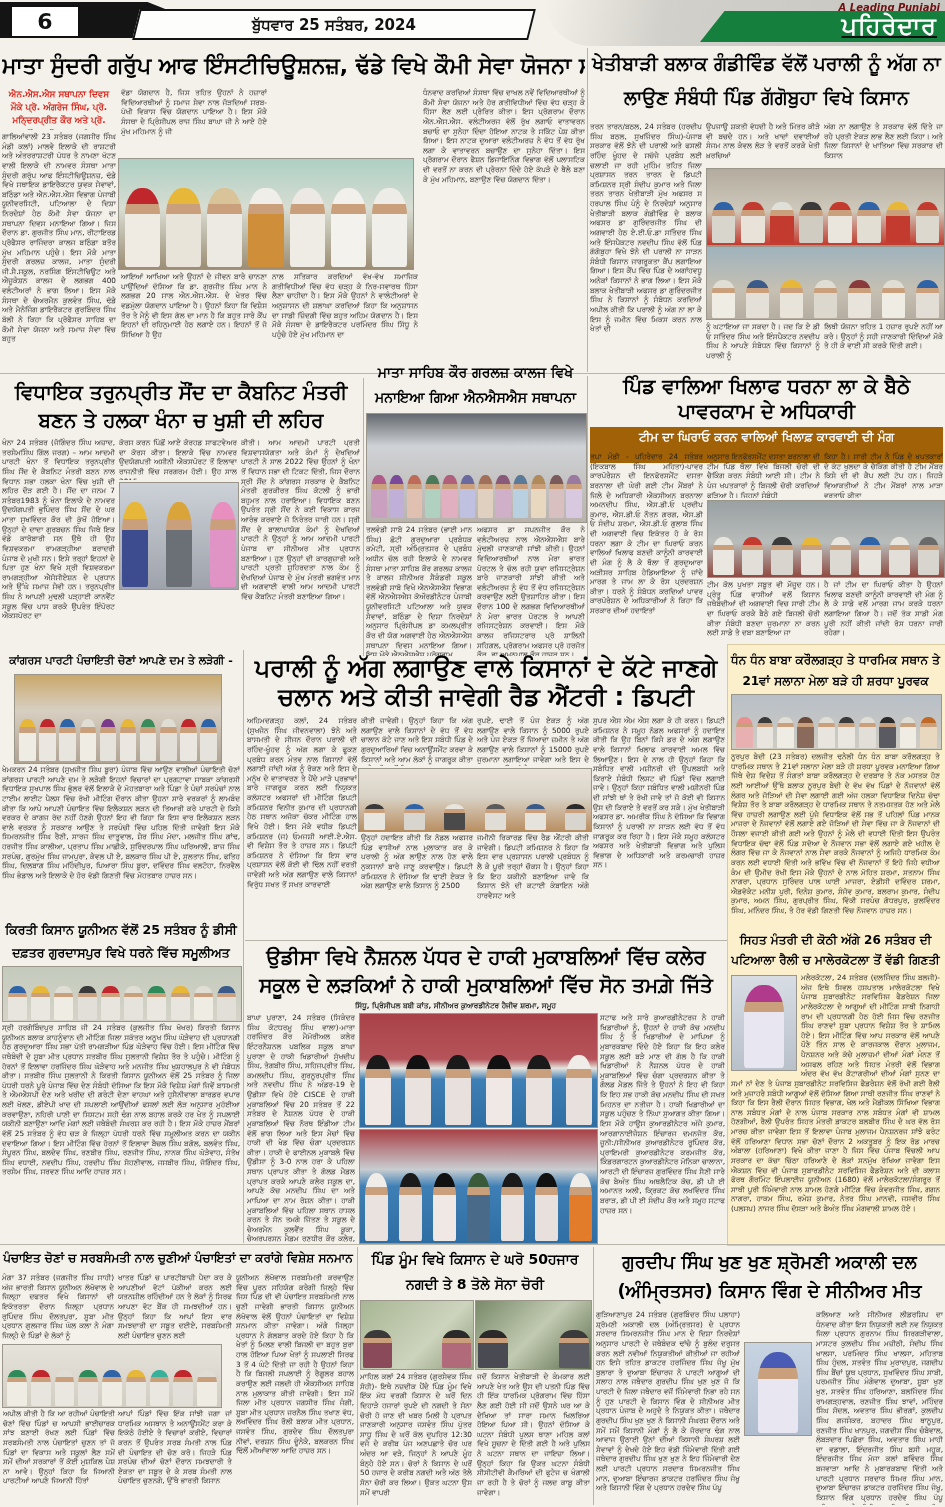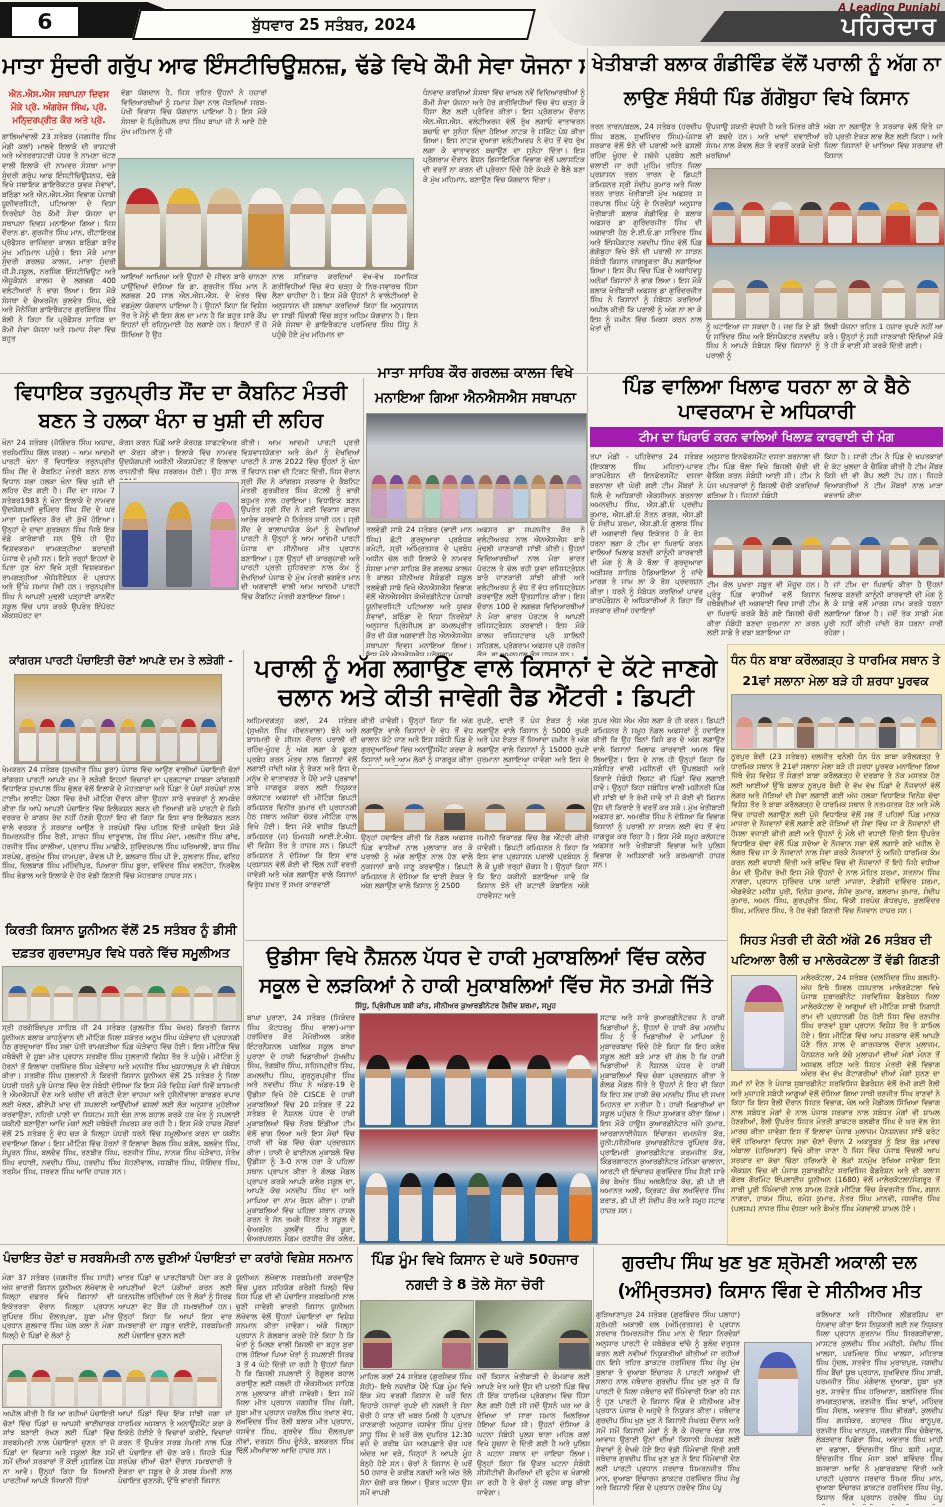--- a/index.html
+++ b/index.html
@@ -14,21 +14,21 @@
     overflow:hidden;word-break:break-word;
   }
   .hl{font-weight:bold;color:#000;overflow:hidden;text-align:center;}
   .hl-left{text-align:left;white-space:nowrap;}
   .subhead-red{font-weight:bold;color:#d9251a;text-align:center;overflow:hidden;}
   .banner-red{color:#fff;font-weight:bold;text-align:center;overflow:hidden;}
   .photo{position:absolute;overflow:hidden;border:1px solid #9a968c;}
   .person{position:absolute;}
   .vr{position:absolute;width:1px;background:#b9b4a8;}
   .hr{position:absolute;height:1px;background:#b9b4a8;}
-  .masthead-black{background:#404040;clip-path:polygon(10% 0,100% 0,100% 100%,0 100%);}
+  .masthead-black{background:#15803d;clip-path:polygon(10% 0,100% 0,100% 100%,0 100%);text-decoration:underline;}
   .corner-black{background:#141414;clip-path:polygon(0 0,62% 0,100% 100%,0 100%);}
   .numbox{background:#fff;border:2px solid #111;display:flex;align-items:center;justify-content:center;font-weight:bold;}
   .datebox{background:#fdfdfb;border:2px solid #141414;transform:skewX(-14deg);display:flex;align-items:center;justify-content:center;}
   .datebox span{transform:skewX(14deg);font-weight:bold;}
   .swoosh{background:linear-gradient(100deg,rgba(210,208,202,0) 0%,#d2d0ca 30%,#c7c5bf 100%);border-radius:0 0 0 60px;}
   .cream{background:#fbf0cb;border:1px solid #d8cba0;}
   .mast-title{color:#fff;font-weight:bold;text-align:right;overflow:hidden;letter-spacing:1px;}
   .tagline{color:#6e1212;font-style:italic;font-weight:bold;text-align:right;overflow:hidden;}
 </style>
 </head>
@@ -120,21 +120,21 @@
       <div class="person" style="width: 7%; height: 40%; left: 74.8182%; bottom: 4%; border-radius: 45% 45% 6% 6% / 34% 34% 5% 5%; background: linear-gradient(rgb(176, 138, 90) 0px, rgb(176, 138, 90) 20%, rgb(201, 160, 123) 20%, rgb(201, 160, 123) 33%, rgb(232, 216, 192) 33%, rgb(232, 216, 192) 100%);"></div>
       <div class="person" style="width: 7%; height: 40%; left: 82.9091%; bottom: 4%; border-radius: 45% 45% 6% 6% / 34% 34% 5% 5%; background: linear-gradient(rgb(122, 90, 90) 0px, rgb(122, 90, 90) 20%, rgb(201, 160, 123) 20%, rgb(201, 160, 123) 33%, rgb(216, 192, 192) 33%, rgb(216, 192, 192) 100%);"></div>
       <div class="person" style="width: 7%; height: 40%; left: 91%; bottom: 4%; border-radius: 45% 45% 6% 6% / 34% 34% 5% 5%; background: linear-gradient(rgb(154, 122, 160) 0px, rgb(154, 122, 160) 20%, rgb(201, 160, 123) 20%, rgb(201, 160, 123) 33%, rgb(216, 200, 224) 33%, rgb(216, 200, 224) 100%);"></div>
     </div>
   <div class="abs b" style="left:366px;top:525px;width:106px;height:131px;">ਤਲਵੰਡੀ ਸਾਬੋ 24 ਸਤੰਬਰ (ਭਾਈ ਮਾਨ ਸਿੰਘ) ਛੋਟੀ ਗੁਰਦੁਆਰਾ ਪ੍ਰਬੰਧਕ ਕਮੇਟੀ, ਸ੍ਰੀ ਅੰਮ੍ਰਿਤਸਰ ਦੇ ਪ੍ਰਬੰਧ ਅਧੀਨ ਚੱਲ ਰਹੀ ਇਲਾਕੇ ਦੇ ਨਾਮਵਰ ਸੰਸਥਾ ਮਾਤਾ ਸਾਹਿਬ ਕੌਰ ਗਰਲਜ਼ ਕਾਲਜ ਤੇ ਕਾਲਜ ਸੀਨੀਅਰ ਸੈਕੰਡਰੀ ਸਕੂਲ ਤਲਵੰਡੀ ਸਾਬੋ ਵਿਖੇ ਐਨਐਸਐਸ ਵਿਭਾਗ ਵੱਲੋਂ ਐਨਐਸਐਸ ਕੋਔਰਡੀਨੇਟਰ ਪੰਜਾਬੀ ਯੂਨੀਵਰਸਿਟੀ ਪਟਿਆਲਾ ਅਤੇ ਯੁਵਕ ਸੇਵਾਵਾਂ, ਬਠਿੰਡਾ ਦੇ ਦਿਸ਼ਾ ਨਿਰਦੇਸ਼ਾਂ ਅਨੁਸਾਰ ਪ੍ਰਿੰਸੀਪਲ ਡਾ ਕਮਲਪ੍ਰੀਤ ਕੌਰ ਦੀ ਯੋਗ ਅਗਵਾਈ ਹੇਠ ਐਨਐਸਐਸ ਸਥਾਪਨਾ ਦਿਵਸ ਮਨਾਇਆ ਗਿਆ। ਇਸ ਮੌਕੇ ਐਨਐਸਐਸ ਪ੍ਰੋਗਰਾਮ</div>
   <div class="abs b" style="left:477px;top:525px;width:108px;height:131px;">ਅਫਸਰ ਡਾ ਸਪਨਜੀਤ ਕੌਰ ਨੇ ਵਲੰਟੀਅਰਜ਼ ਨਾਲ ਐਨਐਸਐਸ ਬਾਰੇ ਮੁੱਢਲੀ ਜਾਣਕਾਰੀ ਸਾਂਝੀ ਕੀਤੀ। ਉਹਨਾਂ ਵਿਦਿਆਰਥੀਆਂ ਨਾਲ ਮੇਰਾ ਭਾਰਤ ਪੋਰਟਲ ਤੇ ਚੱਲ ਰਹੀ ਯੁਵਾ ਰਜਿਸਟ੍ਰੇਸ਼ਨ ਬਾਰੇ ਜਾਣਕਾਰੀ ਸਾਂਝੀ ਕੀਤੀ ਅਤੇ ਵਲੰਟੀਅਰਜ ਨੂੰ ਵੱਧ ਤੋਂ ਵੱਧ ਰਜਿਸਟ੍ਰੇਸ਼ਨ ਕਰਵਾਉਣ ਲਈ ਉਤਸ਼ਾਹਿਤ ਕੀਤਾ। ਇਸ ਦੌਰਾਨ 100 ਦੇ ਲਗਭਗ ਵਿਦਿਆਰਥੀਆਂ ਨੇ ਮੇਰਾ ਭਾਰਤ ਪੋਰਟਲ ਤੇ ਆਪਣੀ ਰਜਿਸਟ੍ਰੇਸ਼ਨ ਕਰਵਾਈ। ਇਸ ਮੌਕੇ ਕਾਲਜ ਰਜਿਸਟਰਾਰ ਪ੍ਰੋ ਸ਼ਾਲਿਨੀ ਸਹਿਗਲ, ਪ੍ਰੋਗਰਾਮ ਅਫਸਰ ਪ੍ਰੋ ਹਰਜੋਤ ਕੌਰ, ਡਾ ਅਮਨਪਾਲ ਕੌਰ ਹਾਜ਼ਰ ਸਨ।</div>
   <div class="vr" style="left:363px;top:378px;height:278px;"></div>
   <div class="vr" style="left:587px;top:376px;height:282px;"></div>
 
   <div class="abs hl" style="left:590px;top:374px;width:353px;height:50px;font-size:20px;line-height:25px;">ਪਿੰਡ ਵਾਲਿਆ ਖਿਲਾਫ ਧਰਨਾ ਲਾ ਕੇ ਬੈਠੇ ਪਾਵਰਕਾਮ ਦੇ ਅਧਿਕਾਰੀ</div>
-  <div class="abs banner-red" style="left:590px;top:427px;width:353px;height:20px;background:#a21caf;font-size:12px;line-height:21px;">ਟੀਮ ਦਾ ਘਿਰਾਓ ਕਰਨ ਵਾਲਿਆਂ ਖਿਲਾਫ਼ ਕਾਰਵਾਈ ਦੀ ਮੰਗ</div>
+  <div class="abs banner-red" style="left:590px;top:427px;width:353px;height:36px;background:#a16207;font-size:12px;line-height:21px;">ਟੀਮ ਦਾ ਘਿਰਾਓ ਕਰਨ ਵਾਲਿਆਂ ਖਿਲਾਫ਼ ਕਾਰਵਾਈ ਦੀ ਮੰਗ</div>
   <div class="abs b" style="left:590px;top:452px;width:113px;height:206px;">ਤਪਾ ਮੰਡੀ - ਪਹਿਰੇਦਾਰ 24 ਸਤੰਬਰ (ਇਕਬਾਲ ਸਿੰਘ ਮਹਿਤਾ)-ਪਾਵਰ ਕਾਰਪੋਰੇਸ਼ਨ ਦੀ ਇਨਫੋਰਸਮੈਂਟ ਦਸਤਾ ਬਰਨਾਲਾ ਦੀ ਘੇਰੀ ਗਈ ਟੀਮ ਮੈਂਬਰਾਂ ਨੇ ਜਿਲੇ ਦੇ ਅਧਿਕਾਰੀ ਐਕਸੀਅਨ ਬਰਨਾਲਾ ਅਮਨਦੀਪ ਸਿੰਘ, ਐਸ.ਡੀ.ਓ ਪ੍ਰਦੀਪ ਕੁਮਾਰ, ਐਸ.ਡੀ.ਓ ਨੌਤਨ ਗਰਗ, ਐਸ.ਡੀ ਓ ਸੰਦੀਪ ਸ਼ਰਮਾ, ਐਸ.ਡੀ.ਓ ਗੁਲਾਬ ਸਿੰਘ ਦੀ ਅਗਵਾਈ ਵਿਚ ਇਕੱਤਰ ਹੋ ਕੇ ਰੋਸ ਧਰਨਾ ਲਗਾ ਕੇ ਟੀਮ ਦਾ ਘਿਰਾਓ ਕਰਨ ਵਾਲਿਆਂ ਖਿਲਾਫ ਬਣਦੀ ਕਾਨੂੰਨੀ ਕਾਰਵਾਈ ਦੀ ਮੰਗ ਨੂੰ ਲੈ ਕੇ ਥੌਲਾ ਤੋਂ ਗੁਰਦੁਆਰਾ ਅੜੀਸਰ ਸਾਹਿਬ ਹੇਡਿਆਇਆ ਨੂੰ ਜਾਂਦੇ ਮਾਰਗ ਤੇ ਜਾਮ ਲਾ ਕੇ ਰੋਸ ਪ੍ਰਦਰਸ਼ਨ ਕੀਤਾ। ਧਰਨੇ ਨੂੰ ਸੰਬੋਧਨ ਕਰਦਿਆਂ ਪਾਵਰ ਕਾਰਪੋਰੇਸ਼ਨ ਦੇ ਅਧਿਕਾਰੀਆਂ ਨੇ ਕਿਹਾ ਕਿ ਸਰਕਾਰ ਦੀਆਂ ਹਦਾਇਤਾਂ</div>
   <div class="abs b" style="left:707px;top:452px;width:113px;height:46px;">ਅਨੁਸਾਰ ਇਨਫੋਰਸਮੈਂਟ ਦਸਤਾ ਬਰਨਾਲਾ ਦੀ ਟੀਮ ਪਿੰਡ ਥੌਲਾ ਵਿਖੇ ਬਿਜਲੀ ਚੋਰੀ ਦੀ ਚੈਕਿੰਗ ਕਰਨ ਸੰਬੰਧੀ ਆਈ ਸੀ। ਟੀਮ ਨੇ ਪੰਜ ਖਪਤਕਾਰਾਂ ਨੂੰ ਬਿਜਲੀ ਚੋਰੀ ਕਰਦਿਆਂ ਫੜਿਆ ਹੈ। ਜਿਹਨਾਂ ਸੰਬੰਧੀ</div>
   <div class="abs b" style="left:824px;top:452px;width:119px;height:46px;">ਕਿਹਾ ਹੈ। ਸਾਰੀ ਟੀਮ ਨੇ ਪਿੰਡ ਦੇ ਖਪਤਕਾਰਾਂ ਦੇ ਕੱਟ ਖੁਲਦਾ ਕੇ ਚੈਕਿੰਗ ਕੀਤੀ ਹੈ ਟੀਮ ਮੈਂਬਰ ਕਿਸੇ ਦੀ ਵੀ ਕੈਪ ਲਈ ਟੱਪ ਹਨ। ਜਿਹੜੇ ਵਿਆਕਤੀਆਂ ਨੇ ਟੀਮ ਮੈਂਬਰਾਂ ਨਾਲ ਮਾੜਾ ਵਰਤਾਓ ਕੀਤਾ</div>
   <div class="photo" style="left: 707px; top: 500px; width: 236px; height: 76px; background: linear-gradient(rgb(154, 161, 163) 0%, rgb(184, 188, 186) 55%, rgb(143, 74, 66) 100%);">
       <div class="person" style="width: 9%; height: 50%; left: 2%; bottom: 2%; border-radius: 45% 45% 6% 6% / 34% 34% 5% 5%; background: linear-gradient(rgb(232, 229, 222) 0px, rgb(232, 229, 222) 20%, rgb(201, 160, 123) 20%, rgb(201, 160, 123) 33%, rgb(234, 231, 224) 33%, rgb(234, 231, 224) 100%);"></div>
       <div class="person" style="width: 9%; height: 50%; left: 14.4286%; bottom: 2%; border-radius: 45% 45% 6% 6% / 34% 34% 5% 5%; background: linear-gradient(rgb(194, 59, 46) 0px, rgb(194, 59, 46) 20%, rgb(201, 160, 123) 20%, rgb(201, 160, 123) 33%, rgb(226, 223, 216) 33%, rgb(226, 223, 216) 100%);"></div>
       <div class="person" style="width: 9%; height: 50%; left: 26.8571%; bottom: 2%; border-radius: 45% 45% 6% 6% / 34% 34% 5% 5%; background: linear-gradient(rgb(58, 58, 58) 0px, rgb(58, 58, 58) 20%, rgb(201, 160, 123) 20%, rgb(201, 160, 123) 33%, rgb(216, 213, 206) 33%, rgb(216, 213, 206) 100%);"></div>
       <div class="person" style="width: 9%; height: 50%; left: 39.2857%; bottom: 2%; border-radius: 45% 45% 6% 6% / 34% 34% 5% 5%; background: linear-gradient(rgb(231, 183, 58) 0px, rgb(231, 183, 58) 20%, rgb(201, 160, 123) 20%, rgb(201, 160, 123) 33%, rgb(230, 227, 220) 33%, rgb(230, 227, 220) 100%);"></div>
       <div class="person" style="width: 9%; height: 50%; left: 51.7143%; bottom: 2%; border-radius: 45% 45% 6% 6% / 34% 34% 5% 5%; background: linear-gradient(rgb(232, 229, 222) 0px, rgb(232, 229, 222) 20%, rgb(201, 160, 123) 20%, rgb(201, 160, 123) 33%, rgb(220, 217, 210) 33%, rgb(220, 217, 210) 100%);"></div>
       <div class="person" style="width: 9%; height: 50%; left: 64.1429%; bottom: 2%; border-radius: 45% 45% 6% 6% / 34% 34% 5% 5%; background: linear-gradient(rgb(47, 99, 168) 0px, rgb(47, 99, 168) 20%, rgb(201, 160, 123) 20%, rgb(201, 160, 123) 33%, rgb(232, 229, 222) 33%, rgb(232, 229, 222) 100%);"></div>

